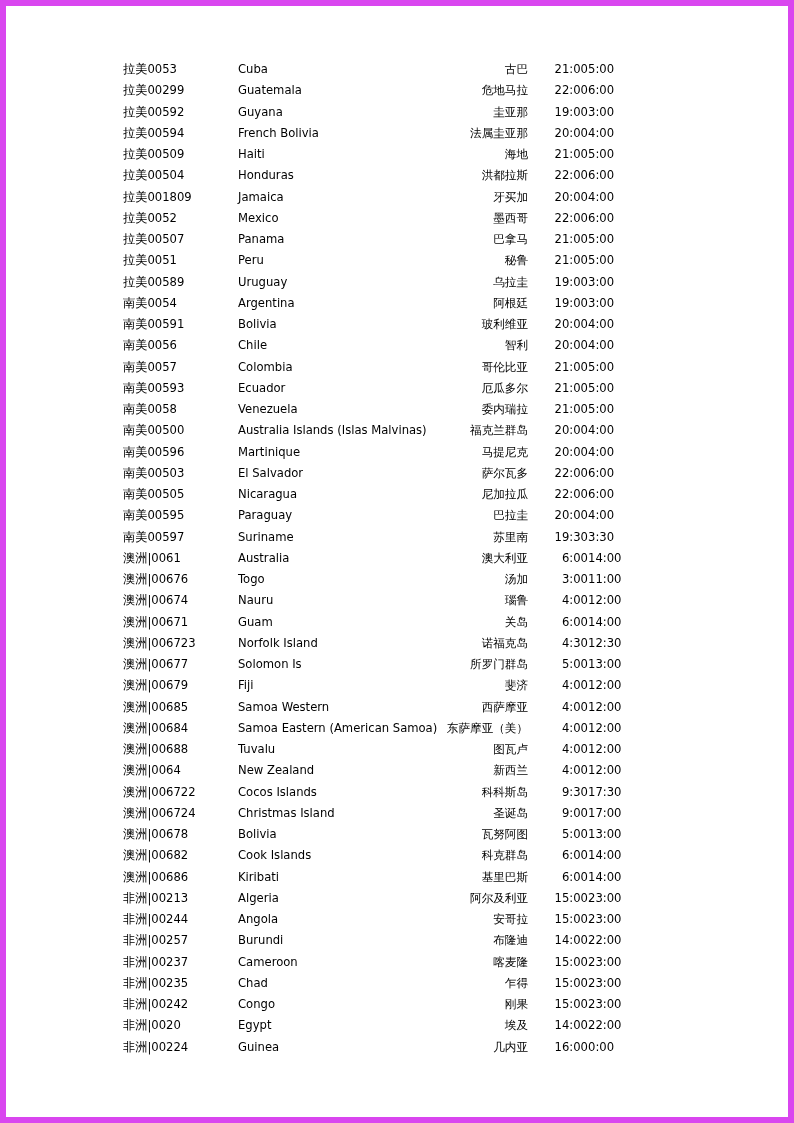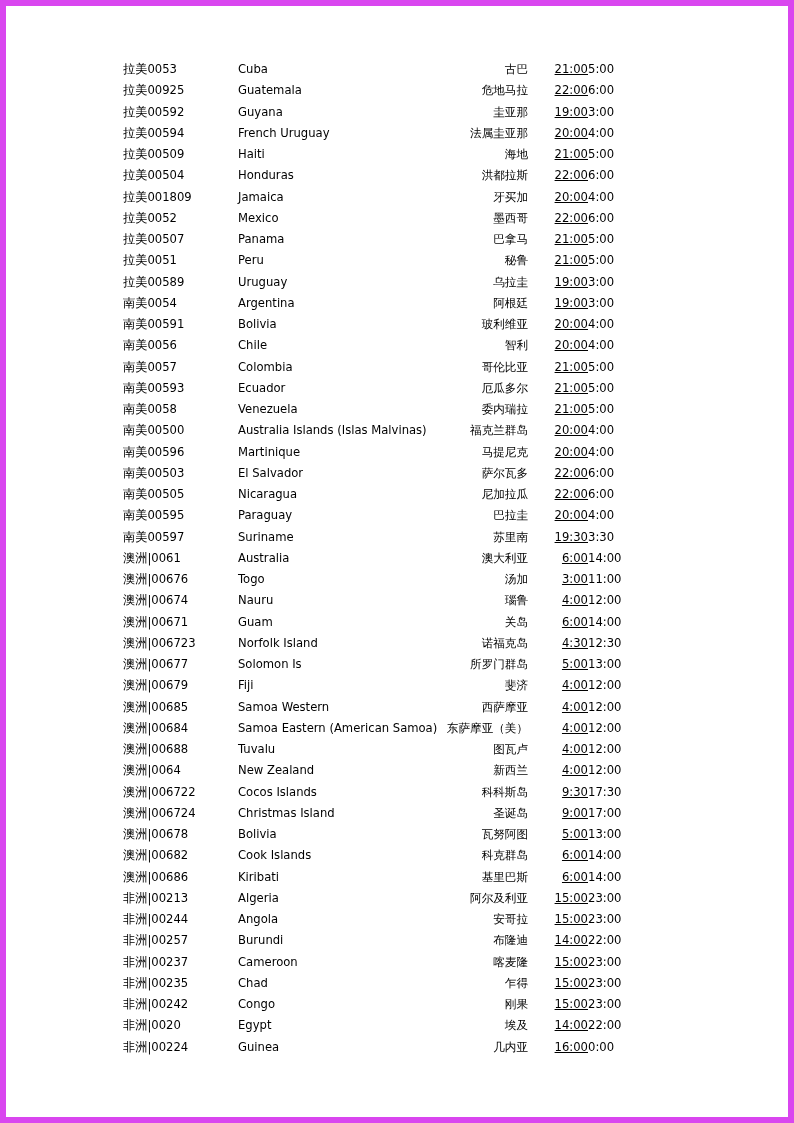--- a/index.html
+++ b/index.html
@@ -67,21 +67,20 @@
     font-size: 11.6px;
   }
   td.zh {
     text-align: right;
     font-size: 12.2px;
   }
   td.t1 {
     text-align: right;
     padding-right: 10px;
     font-size: 11.6px;
-    text-decoration: underline;
   }
   td.t2 {
     text-align: left;
     padding-left: 6px;
     font-size: 11.6px;
   }
 </style>
 </head>
 <body>
 
@@ -97,36 +96,36 @@
       </colgroup>
       <tbody id="tz-rows">
           <tr>
             <td class="region"><span class="cn">拉美</span><span class="sep"></span><span class="code">0053</span></td>
             <td class="en">Cuba</td>
             <td class="zh">古巴</td>
             <td class="t1">21:00</td>
             <td class="t2">5:00</td>
           </tr>
           <tr>
-            <td class="region"><span class="cn">拉美</span><span class="sep"></span><span class="code">00925</span></td>
+            <td class="region"><span class="cn">拉美</span><span class="sep"></span><span class="code">00299</span></td>
             <td class="en">Guatemala</td>
             <td class="zh">危地马拉</td>
             <td class="t1">22:00</td>
             <td class="t2">6:00</td>
           </tr>
           <tr>
             <td class="region"><span class="cn">拉美</span><span class="sep"></span><span class="code">00592</span></td>
             <td class="en">Guyana</td>
             <td class="zh">圭亚那</td>
             <td class="t1">19:00</td>
             <td class="t2">3:00</td>
           </tr>
           <tr>
             <td class="region"><span class="cn">拉美</span><span class="sep"></span><span class="code">00594</span></td>
-            <td class="en">French Uruguay</td>
+            <td class="en">French Bolivia</td>
             <td class="zh">法属圭亚那</td>
             <td class="t1">20:00</td>
             <td class="t2">4:00</td>
           </tr>
           <tr>
             <td class="region"><span class="cn">拉美</span><span class="sep"></span><span class="code">00509</span></td>
             <td class="en">Haiti</td>
             <td class="zh">海地</td>
             <td class="t1">21:00</td>
             <td class="t2">5:00</td>

